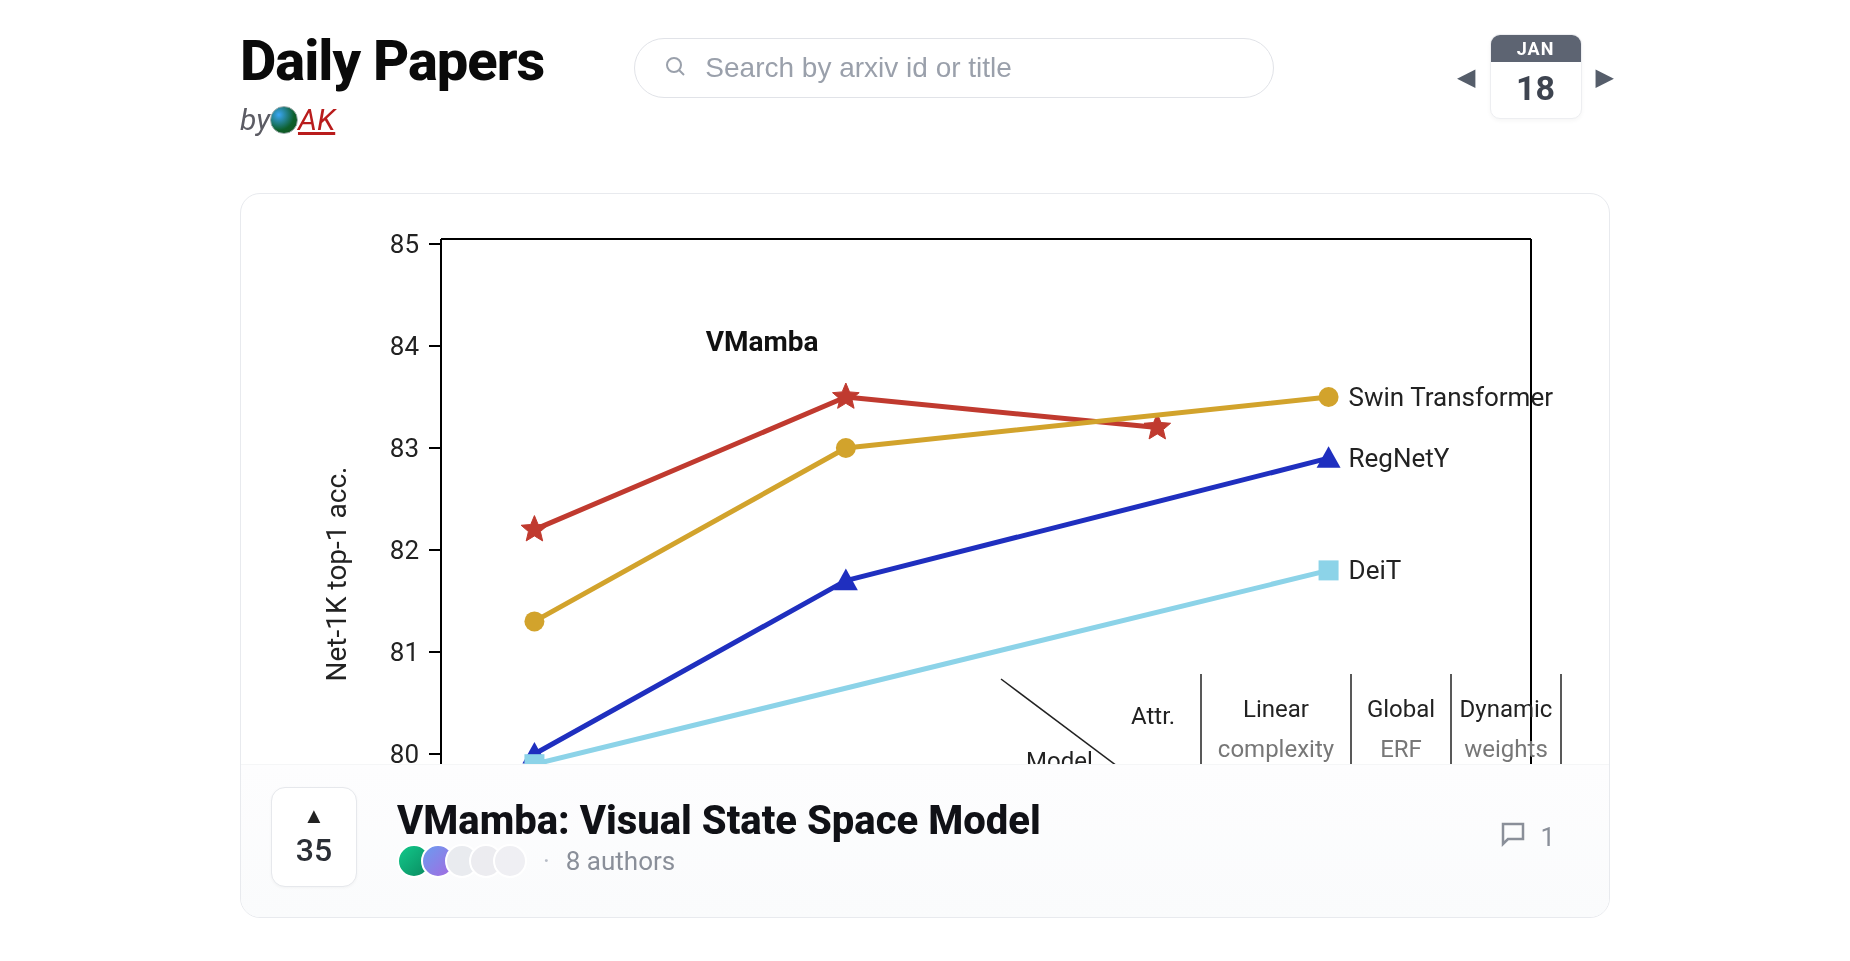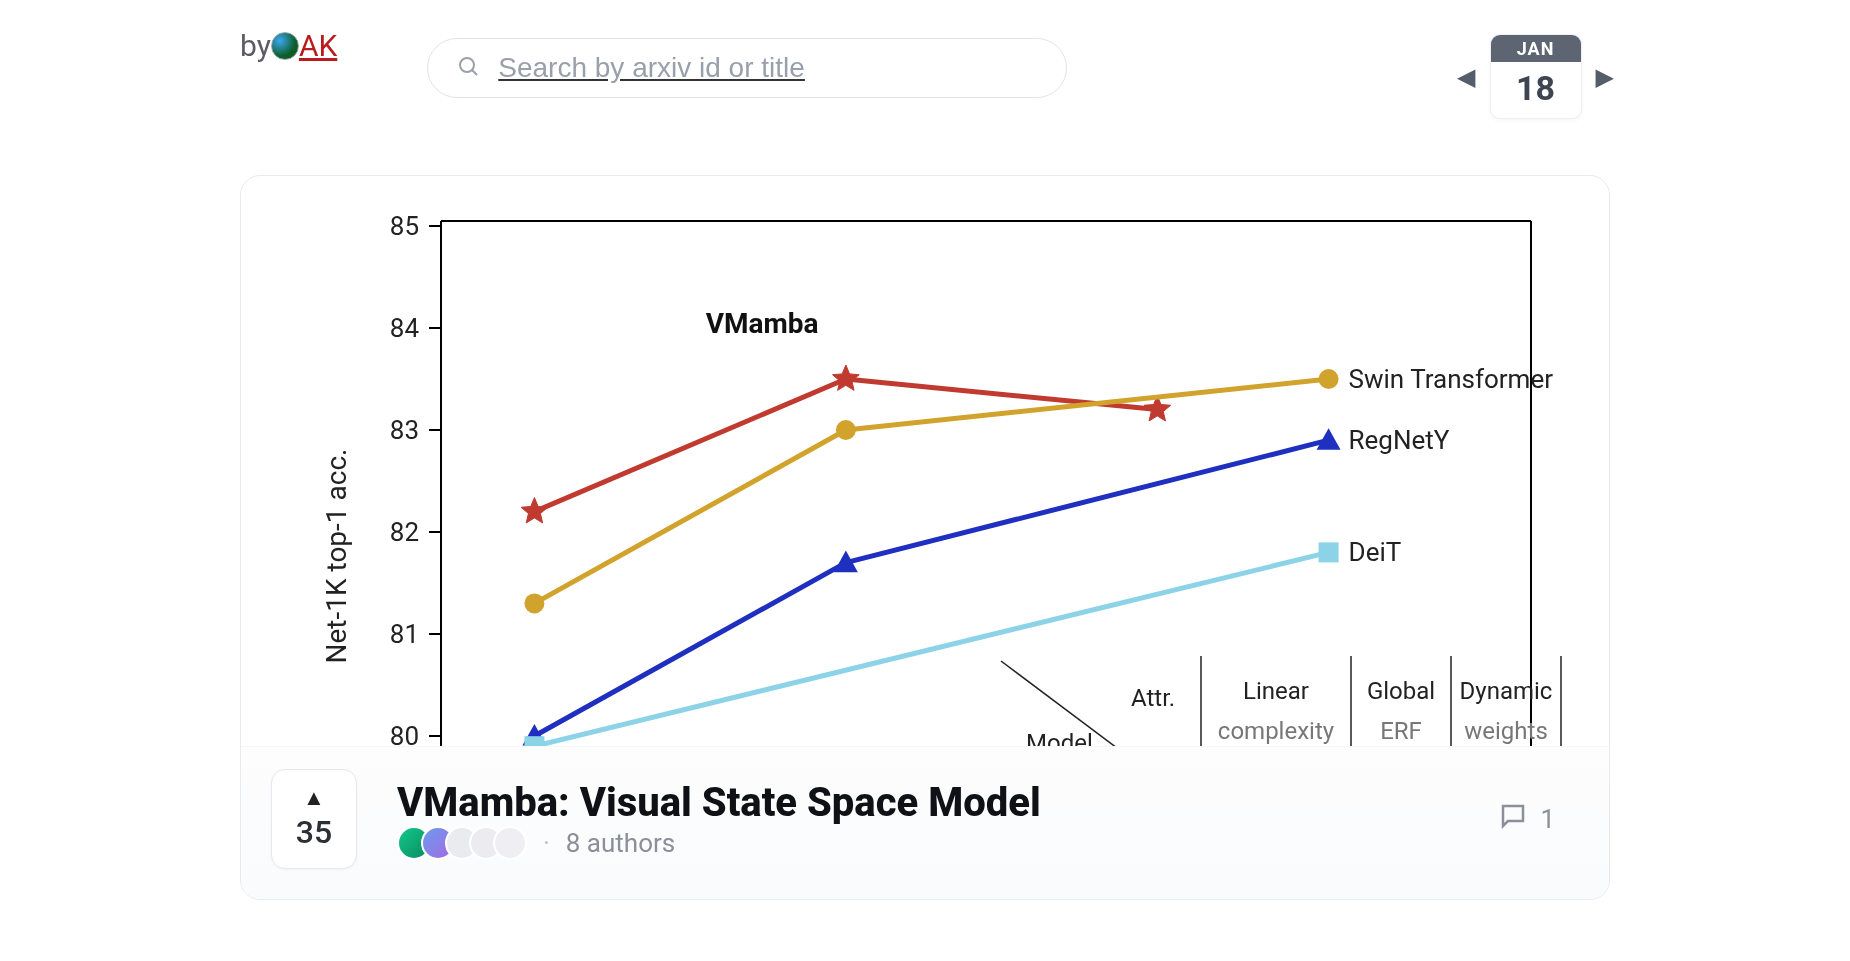--- a/index.html
+++ b/index.html
@@ -19,24 +19,26 @@
     gap: 30px;
   }
   .title-block { flex: 0 0 auto; padding-left: 200px; }
   .page-title {
     font-size: 56px;
     font-weight: 800;
     color: #0a0a0a;
     letter-spacing: -1px;
   }
   .byline {
+    margin-top: 8px;
     font-size: 30px;
     color: #5c5c64;
     display: flex;
     align-items: center;
+    font-style: italic;
   }
   .curator-avatar {
     width: 28px; height: 28px; border-radius: 50%;
     background: radial-gradient(circle at 30% 30%, #3aa6f5, #0d5f2a 60%, #184d1c);
     display: inline-block;
     border: 1px solid #9aa;
   }
   .curator-name { text-decoration: underline; color: #b91c1c; }
   .search-wrap {
     flex: 0 0 auto;
@@ -52,21 +54,20 @@
     gap: 18px;
     background: #fff;
   }
   .search-icon svg { width: 24px; height: 24px; stroke: #9aa0ab; }
   .search-input {
     border: none; outline: none;
     font-size: 28px;
     color: #333;
     width: 100%;
     background: transparent;
-    text-decoration: underline;
   }
   .search-input::placeholder { color: #9aa0ab; }
   .date-block {
     margin-left: auto;
     display: flex; align-items: center;
     gap: 8px;
     padding-right: 190px;
     margin-top: 6px;
   }
   .date-arrow {
@@ -161,20 +162,21 @@
     display: flex; align-items: center; gap: 12px;
     color: #8a8f99; font-size: 26px;
   }
   .comment-icon svg { width: 30px; height: 30px; stroke: #8a8f99; }
 </style>
 </head>
 <body>
 
 <div class="header-row">
   <div class="title-block">
+    <h1 class="page-title">Daily Papers</h1>
     <div class="byline">
       <span>by</span>
       <span class="curator-avatar"></span>
       <a href="#" class="curator-name">AK</a>
     </div>
   </div>
 
   <div class="search-wrap">
     <div class="search-box">
       <span class="search-icon">

